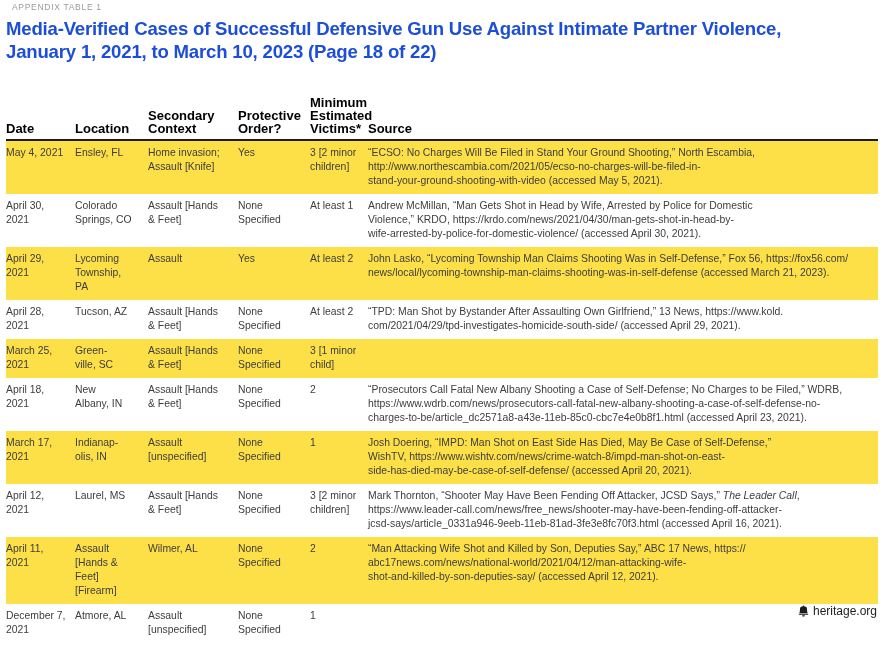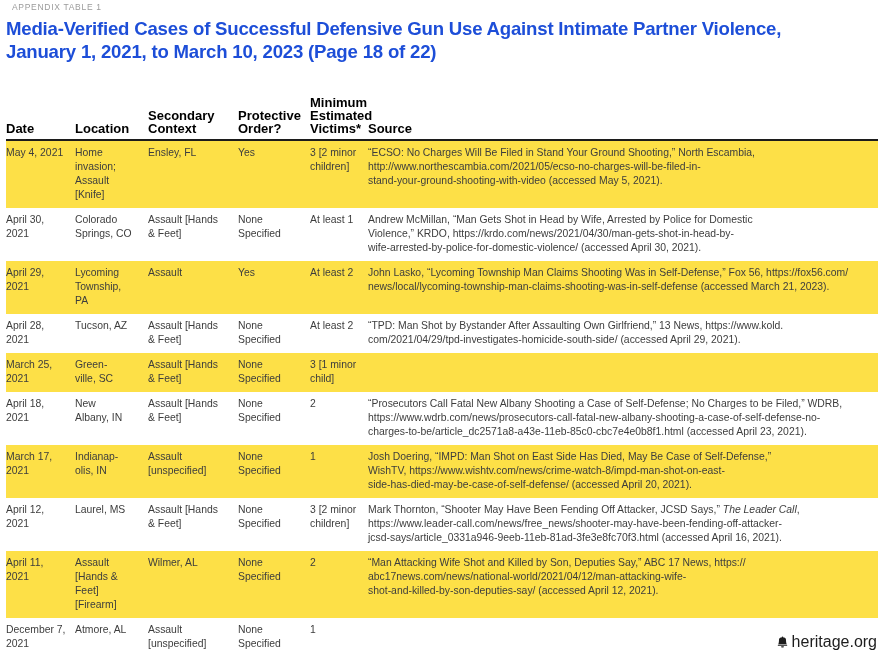--- a/index.html
+++ b/index.html
@@ -35,23 +35,23 @@
     padding:3px 0 4px 0;
   }
   .tr.striped{background:#fde047;}
   .td{
     font-size:10.4px;line-height:14px;color:#3d3d3d;
     white-space:pre-line;padding:2px 8px 2px 0;
   }
   .td.src{padding-right:7px;}
   .td em{font-style:italic;}
   .footer{
-    position:absolute;top:633px;right:7px;
+    position:absolute;top:604px;right:7px;
     display:flex;align-items:center;gap:4px;
-    font-size:16px;color:#1d1d1d;
+    font-size:12px;color:#1d1d1d;
   }
   .bell{width:11px;height:12px;display:inline-block;}
   .bell svg{display:block;width:100%;height:100%;fill:#1d1d1d;}
 </style>
 </head>
 <body>
 
 <div class="kicker">APPENDIX TABLE 1</div>
 
 <h1 class="title" style="margin:0;">Media-Verified Cases of Successful Defensive Gun Use Against Intimate Partner Violence,
@@ -66,23 +66,23 @@
     <div class="th">Protective
 Order?</div>
     <div class="th">Minimum
 Estimated
 Victims*</div>
     <div class="th">Source</div>
   </div>
   <div class="tbody">
       <div class="tr striped">
         <div class="td">May 4, 2021</div>
+        <div class="td">Ensley, FL</div>
         <div class="td">Home invasion;
 Assault [Knife]</div>
-        <div class="td">Ensley, FL</div>
         <div class="td">Yes</div>
         <div class="td">3 [2 minor
 children]</div>
         <div class="td src"><span>“ECSO: No Charges Will Be Filed in Stand Your Ground Shooting,” North Escambia,
 http://www.northescambia.com/2021/05/ecso-no-charges-will-be-filed-in-
 stand-your-ground-shooting-with-video (accessed May 5, 2021).</span></div>
       </div>
       <div class="tr">
         <div class="td">April 30,
 2021</div>

